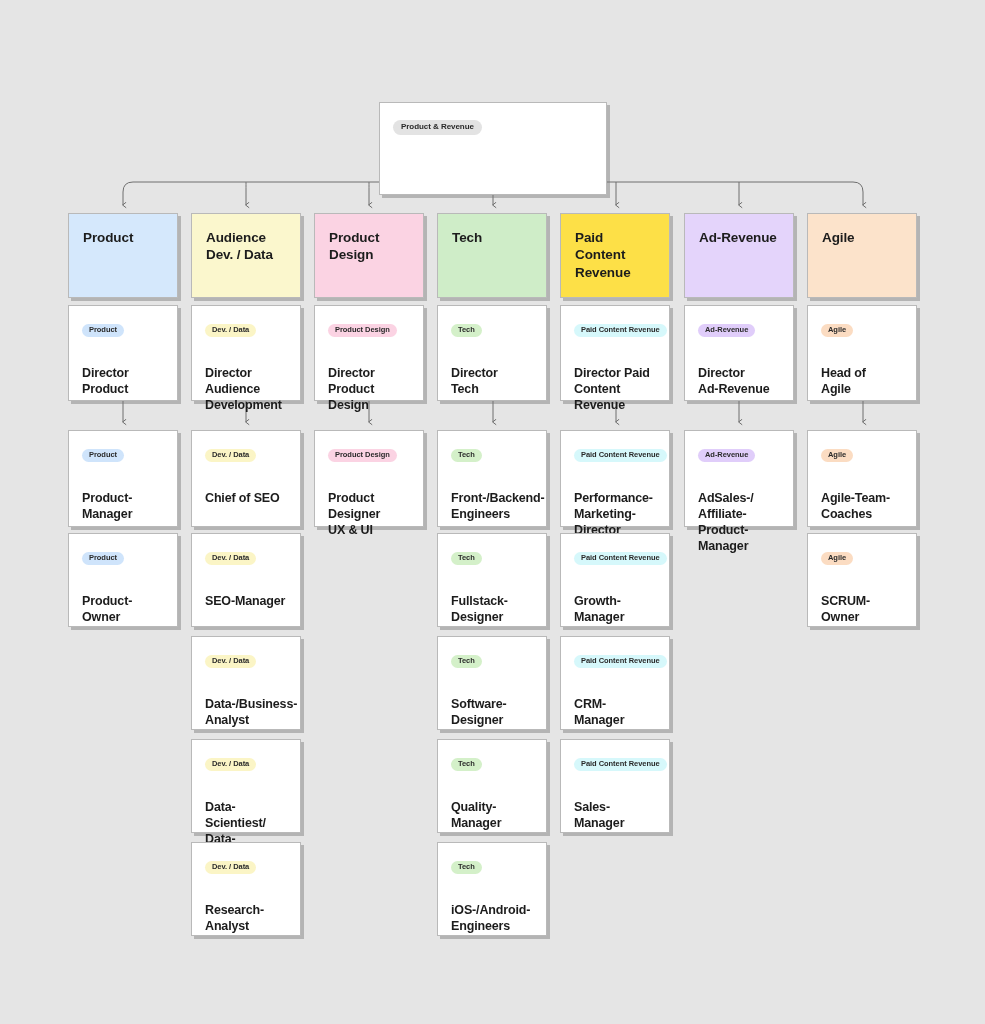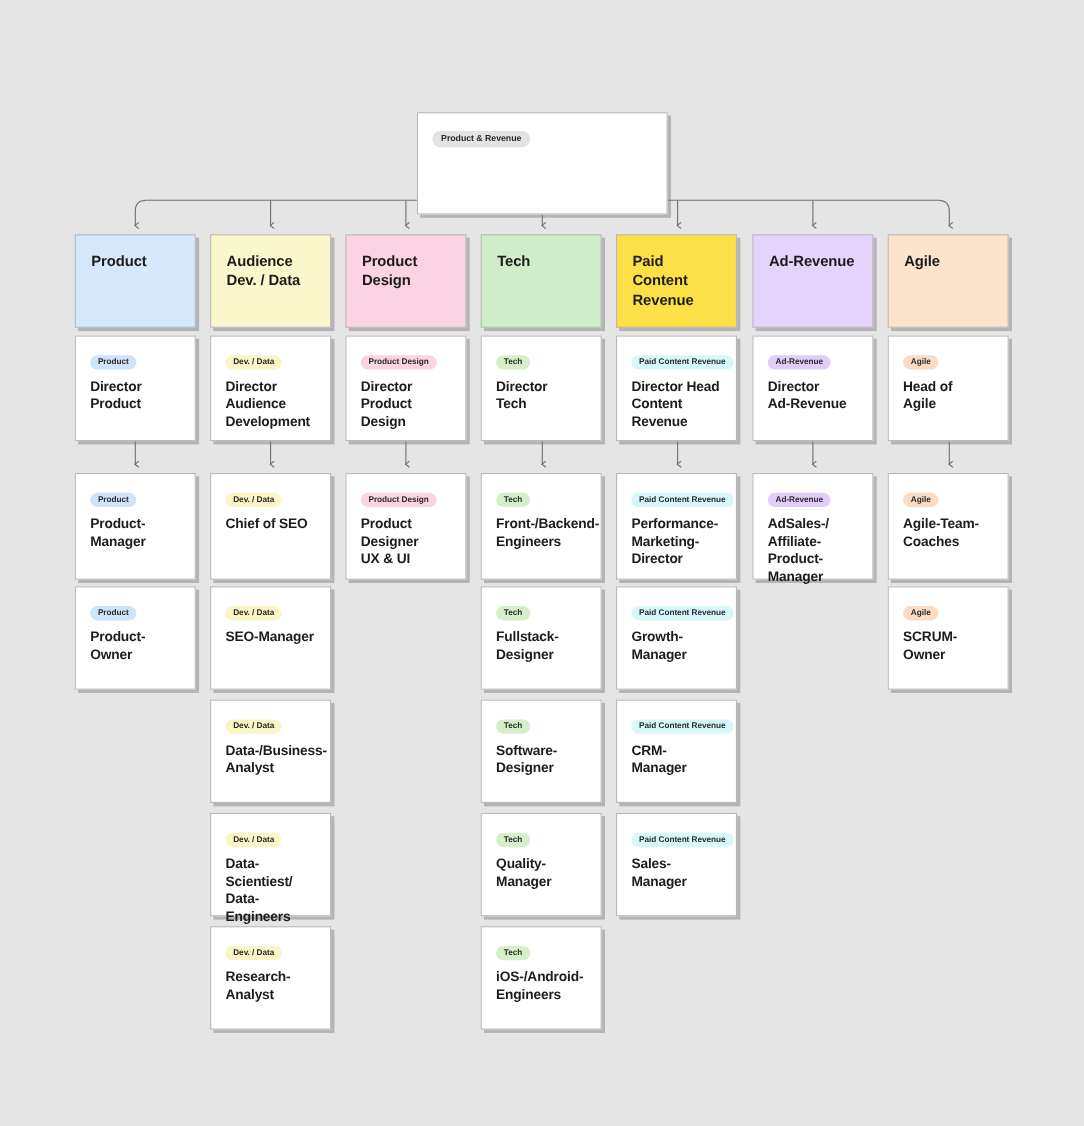--- a/index.html
+++ b/index.html
@@ -89,21 +89,21 @@
     font-size: 8px;
     padding: 3px 8px 3.5px 8px;
   }
 
   .node-title {
     font-size: 12.5px;
     font-weight: bold;
     color: #1c1c1c;
     line-height: 1.28;
     letter-spacing: -0.15px;
-    margin-top: 7px;
+    margin-top: 28px;
     white-space: pre-line;
   }
   .node-card {
     width: 110px;
   }
 </style>
 </head>
 <body>
 
 <div id="canvas">
@@ -186,21 +186,21 @@
 Designer</div></div>
       <div class="card node-card" style="left: 437px; top: 636px; height: 94px; width: 110px;"><span class="tag" style="background: rgb(212, 240, 201);">Tech</span><div class="node-title">Software-
 Designer</div></div>
       <div class="card node-card" style="left: 437px; top: 739px; height: 94px; width: 110px;"><span class="tag" style="background: rgb(212, 240, 201);">Tech</span><div class="node-title">Quality-Manager</div></div>
       <div class="card node-card" style="left: 437px; top: 842px; height: 94px; width: 110px;"><span class="tag" style="background: rgb(212, 240, 201);">Tech</span><div class="node-title">iOS-/Android-
 Engineers</div></div>
       <div class="card head-card" style="left: 560px; background: #fde047;">
         <div class="head-title">Paid Content
 Revenue</div>
       </div>
-      <div class="card node-card" style="left: 560px; top: 305px; height: 96px; width: 110px;"><span class="tag" style="background: rgb(214, 248, 251);">Paid Content Revenue</span><div class="node-title">Director Head
+      <div class="card node-card" style="left: 560px; top: 305px; height: 96px; width: 110px;"><span class="tag" style="background: rgb(214, 248, 251);">Paid Content Revenue</span><div class="node-title">Director Paid
 Content
 Revenue</div></div>
       <div class="card node-card" style="left: 560px; top: 430px; height: 97px; width: 110px;"><span class="tag" style="background: rgb(214, 248, 251);">Paid Content Revenue</span><div class="node-title">Performance-
 Marketing-
 Director</div></div>
       <div class="card node-card" style="left: 560px; top: 533px; height: 94px; width: 110px;"><span class="tag" style="background: rgb(214, 248, 251);">Paid Content Revenue</span><div class="node-title">Growth-Manager</div></div>
       <div class="card node-card" style="left: 560px; top: 636px; height: 94px; width: 110px;"><span class="tag" style="background: rgb(214, 248, 251);">Paid Content Revenue</span><div class="node-title">CRM-Manager</div></div>
       <div class="card node-card" style="left: 560px; top: 739px; height: 94px; width: 110px;"><span class="tag" style="background: rgb(214, 248, 251);">Paid Content Revenue</span><div class="node-title">Sales-Manager</div></div>
       <div class="card head-card" style="left: 684px; background: rgb(228, 212, 251);">
         <div class="head-title">Ad-Revenue</div>

